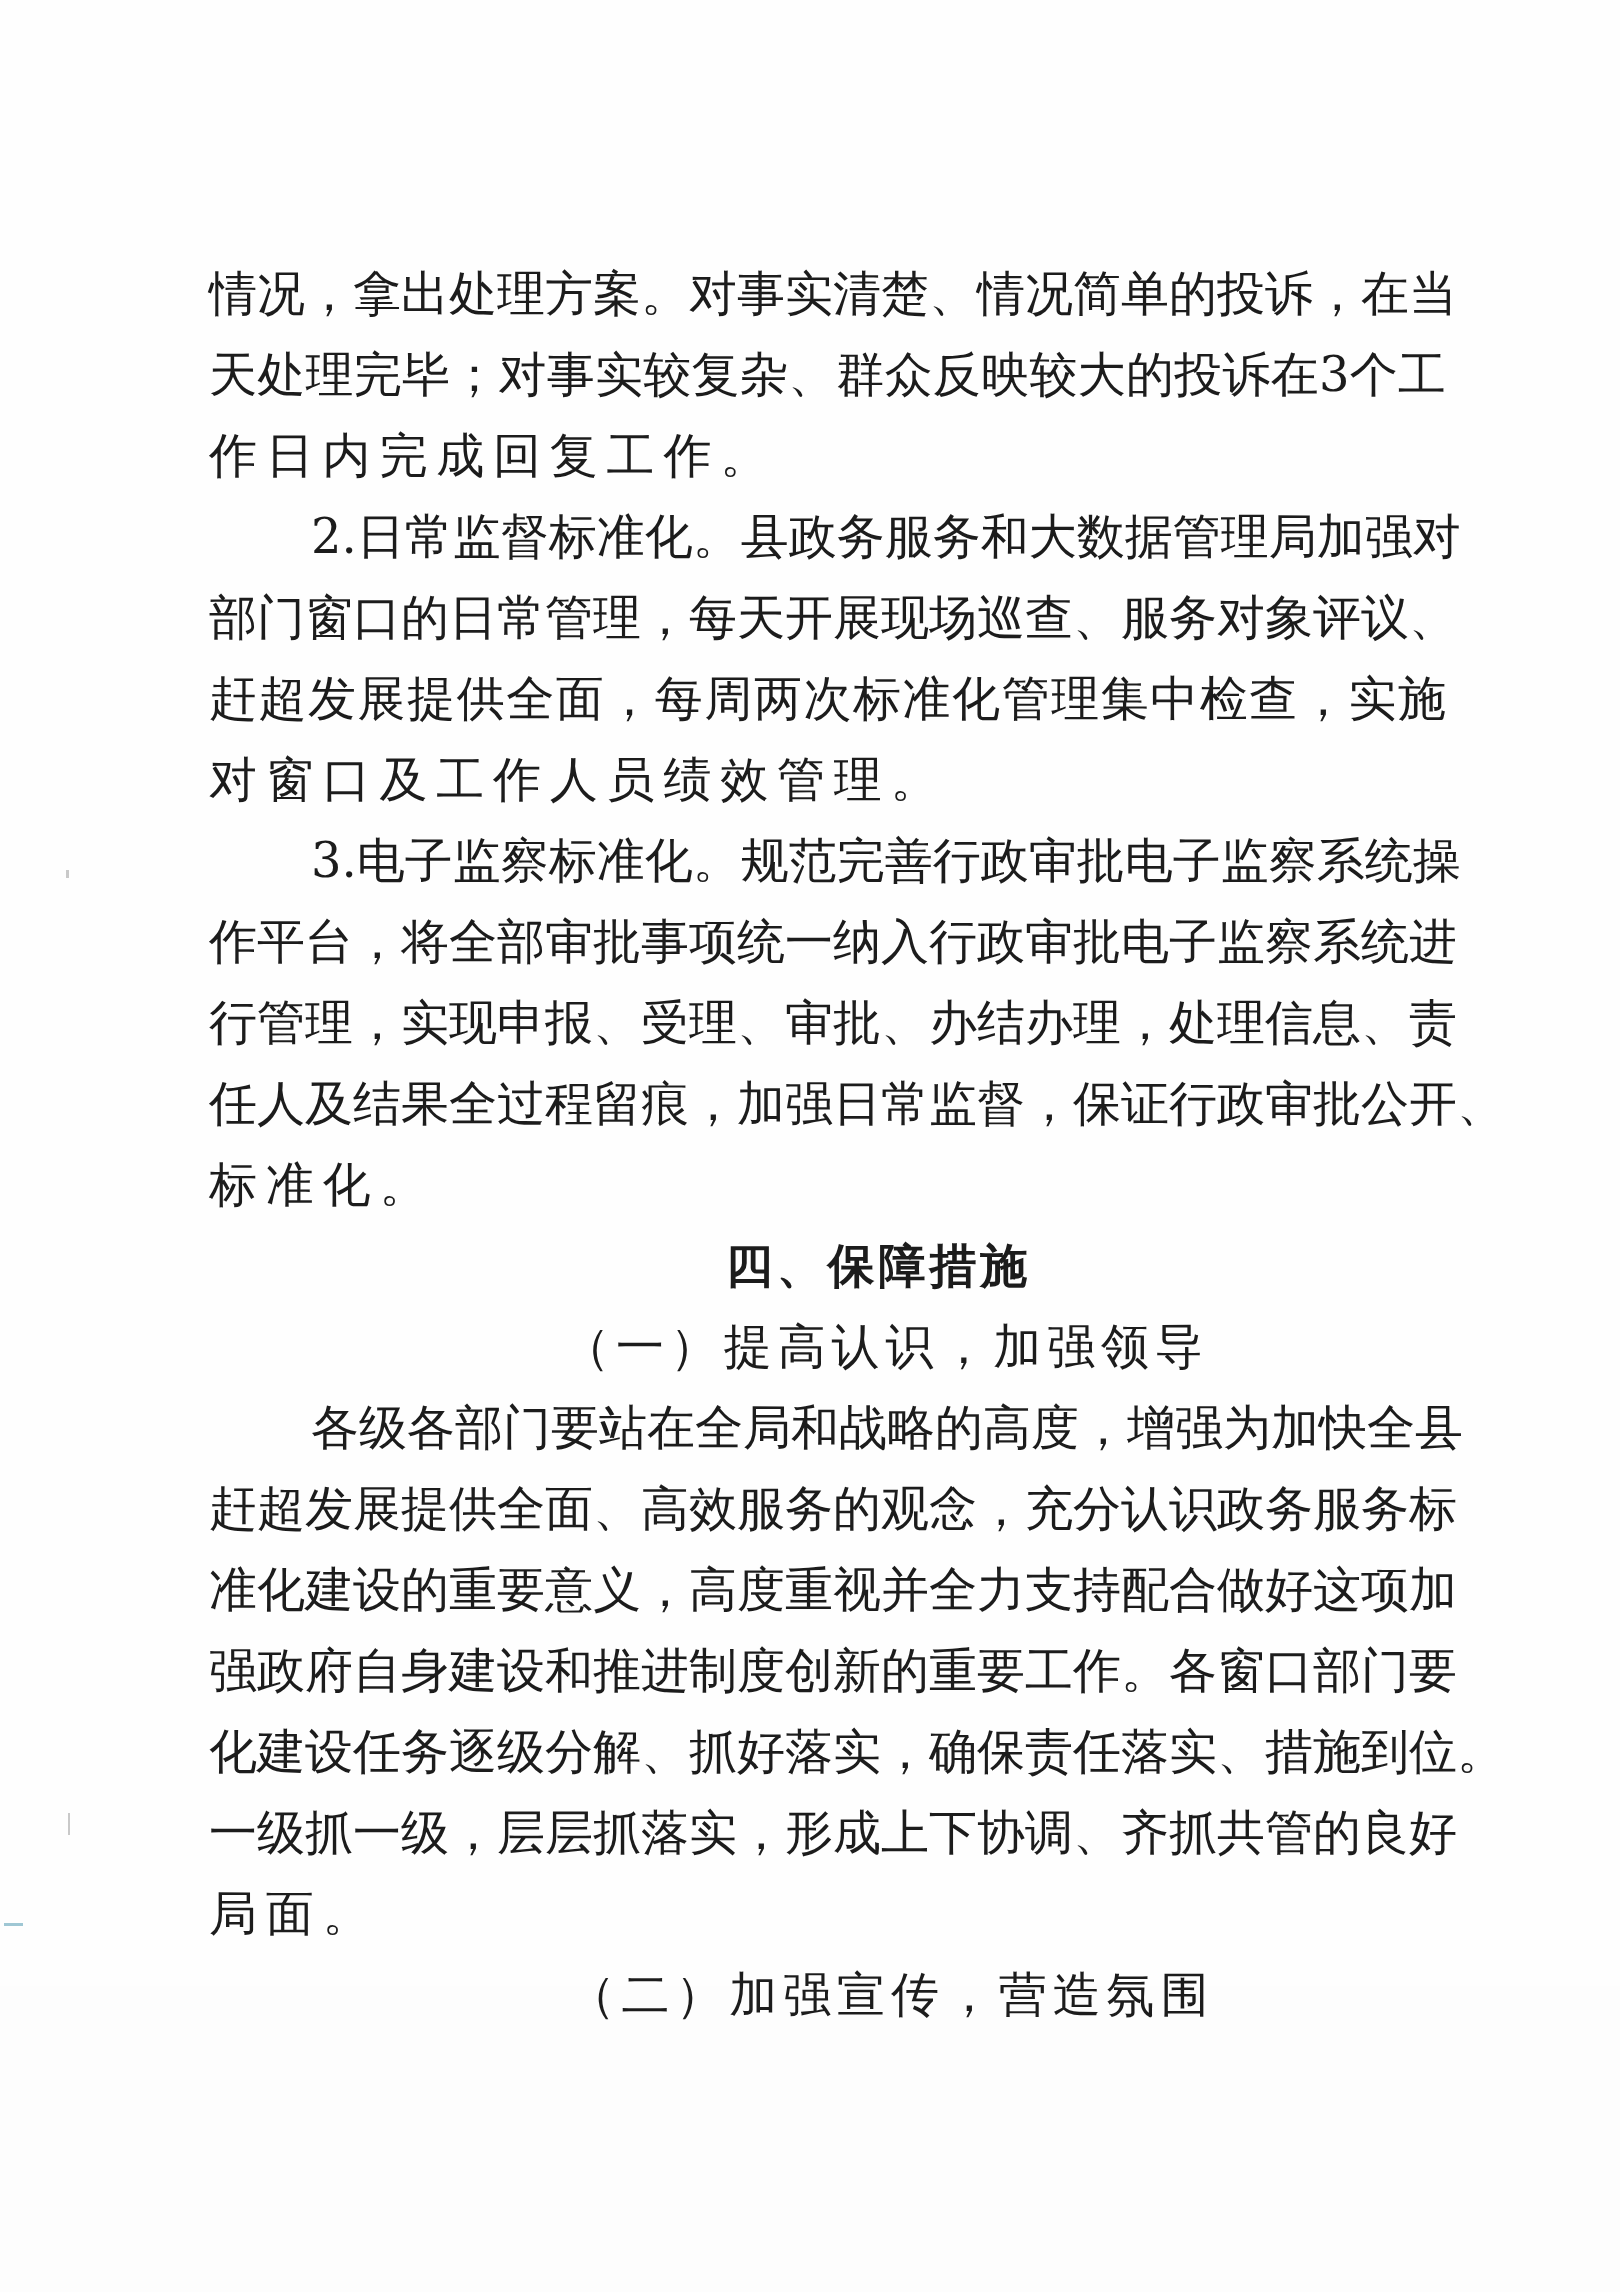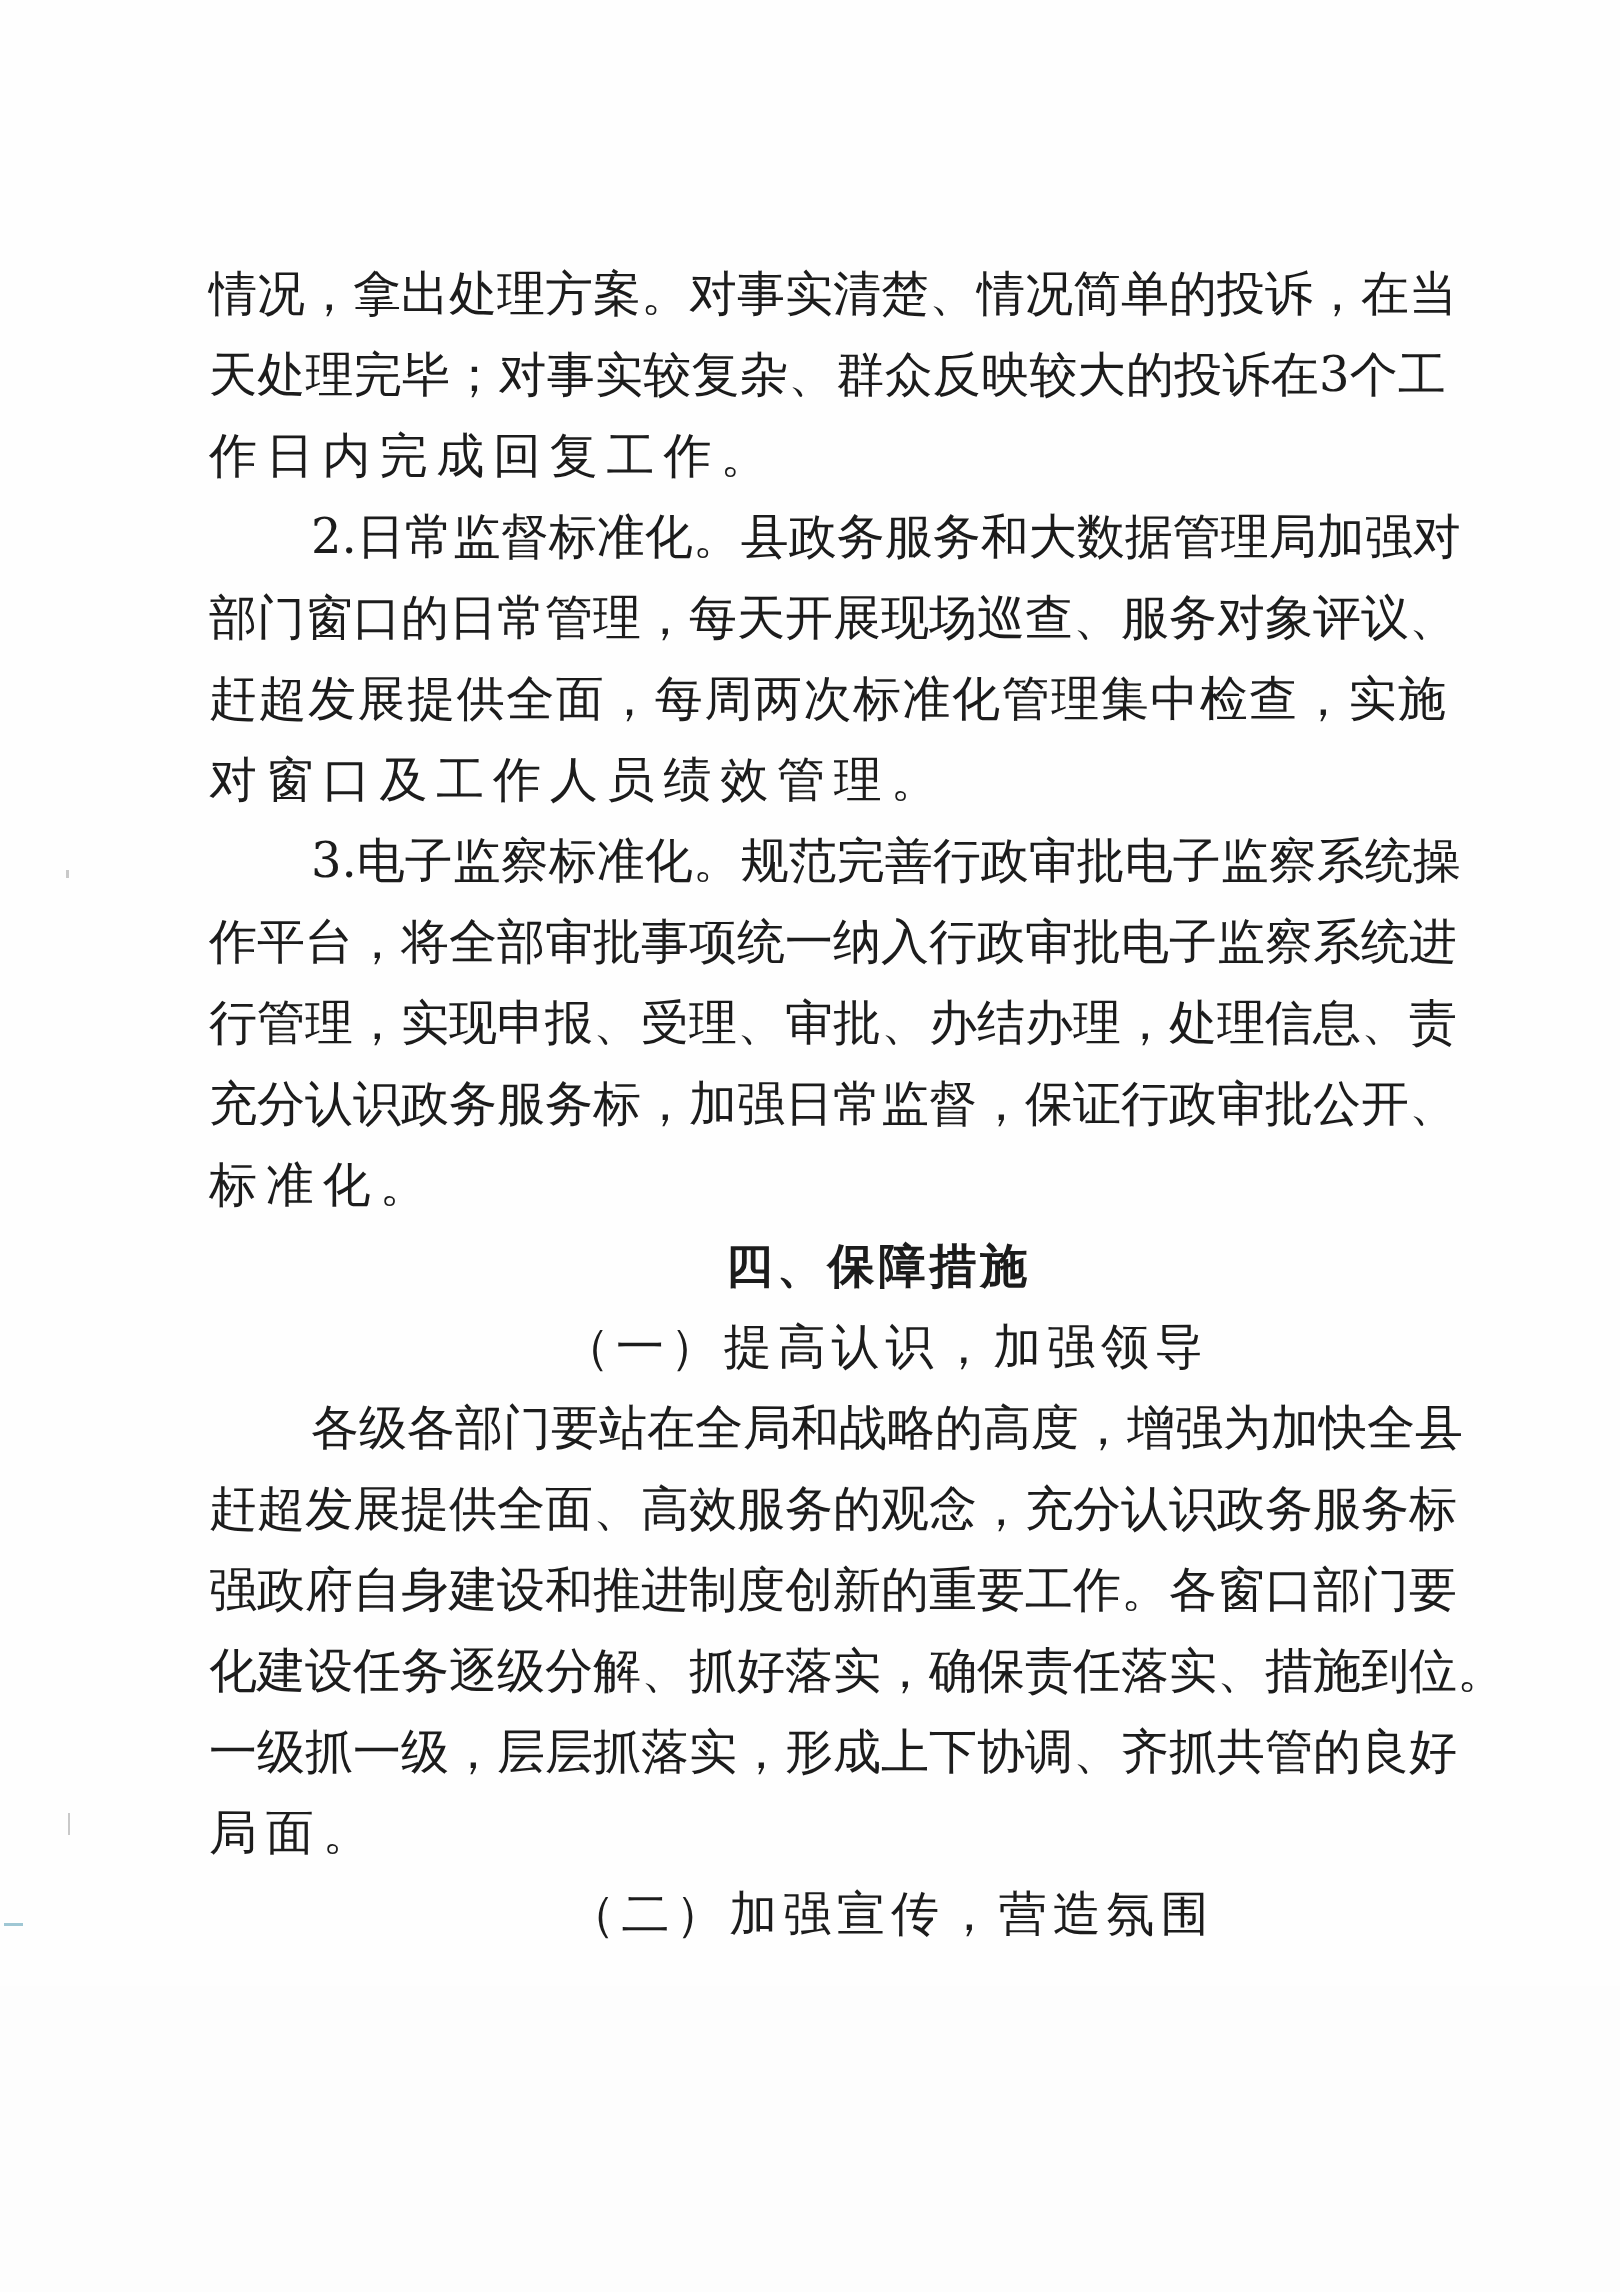--- a/index.html
+++ b/index.html
@@ -74,28 +74,29 @@
     <div class="line">作日内完成回复工作。</div>
 
     <div class="line just indent">2.日常监督标准化。县政务服务和大数据管理局加强对</div>
     <div class="line just">部门窗口的日常管理，每天开展现场巡查、服务对象评议、</div>
     <div class="line just">赶超发展提供全面，每周两次标准化管理集中检查，实施</div>
     <div class="line">对窗口及工作人员绩效管理。</div>
 
     <div class="line just indent">3.电子监察标准化。规范完善行政审批电子监察系统操</div>
     <div class="line just">作平台，将全部审批事项统一纳入行政审批电子监察系统进</div>
     <div class="line just">行管理，实现申报、受理、审批、办结办理，处理信息、责</div>
-    <div class="line just">充分认识政务服务标，加强日常监督，保证行政审批公开、</div>
+    <div class="line just">任人及结果全过程留痕，加强日常监督，保证行政审批公开、</div>
     <div class="line">标准化。</div>
 
     <div class="line heading indent">四、保障措施</div>
     <div class="line subheading indent" style="padding-left:116px;">（一）提高认识，加强领导</div>
 
     <div class="line just indent">各级各部门要站在全局和战略的高度，增强为加快全县</div>
     <div class="line just">赶超发展提供全面、高效服务的观念，充分认识政务服务标</div>
+    <div class="line just">准化建设的重要意义，高度重视并全力支持配合做好这项加</div>
     <div class="line just">强政府自身建设和推进制度创新的重要工作。各窗口部门要</div>
     <div class="line just">化建设任务逐级分解、抓好落实，确保责任落实、措施到位。</div>
     <div class="line just">一级抓一级，层层抓落实，形成上下协调、齐抓共管的良好</div>
     <div class="line">局面。</div>
 
     <div class="line subheading indent" style="padding-left:127px;">（二）加强宣传，营造氛围</div>
   </div>
 </div>
 
 

